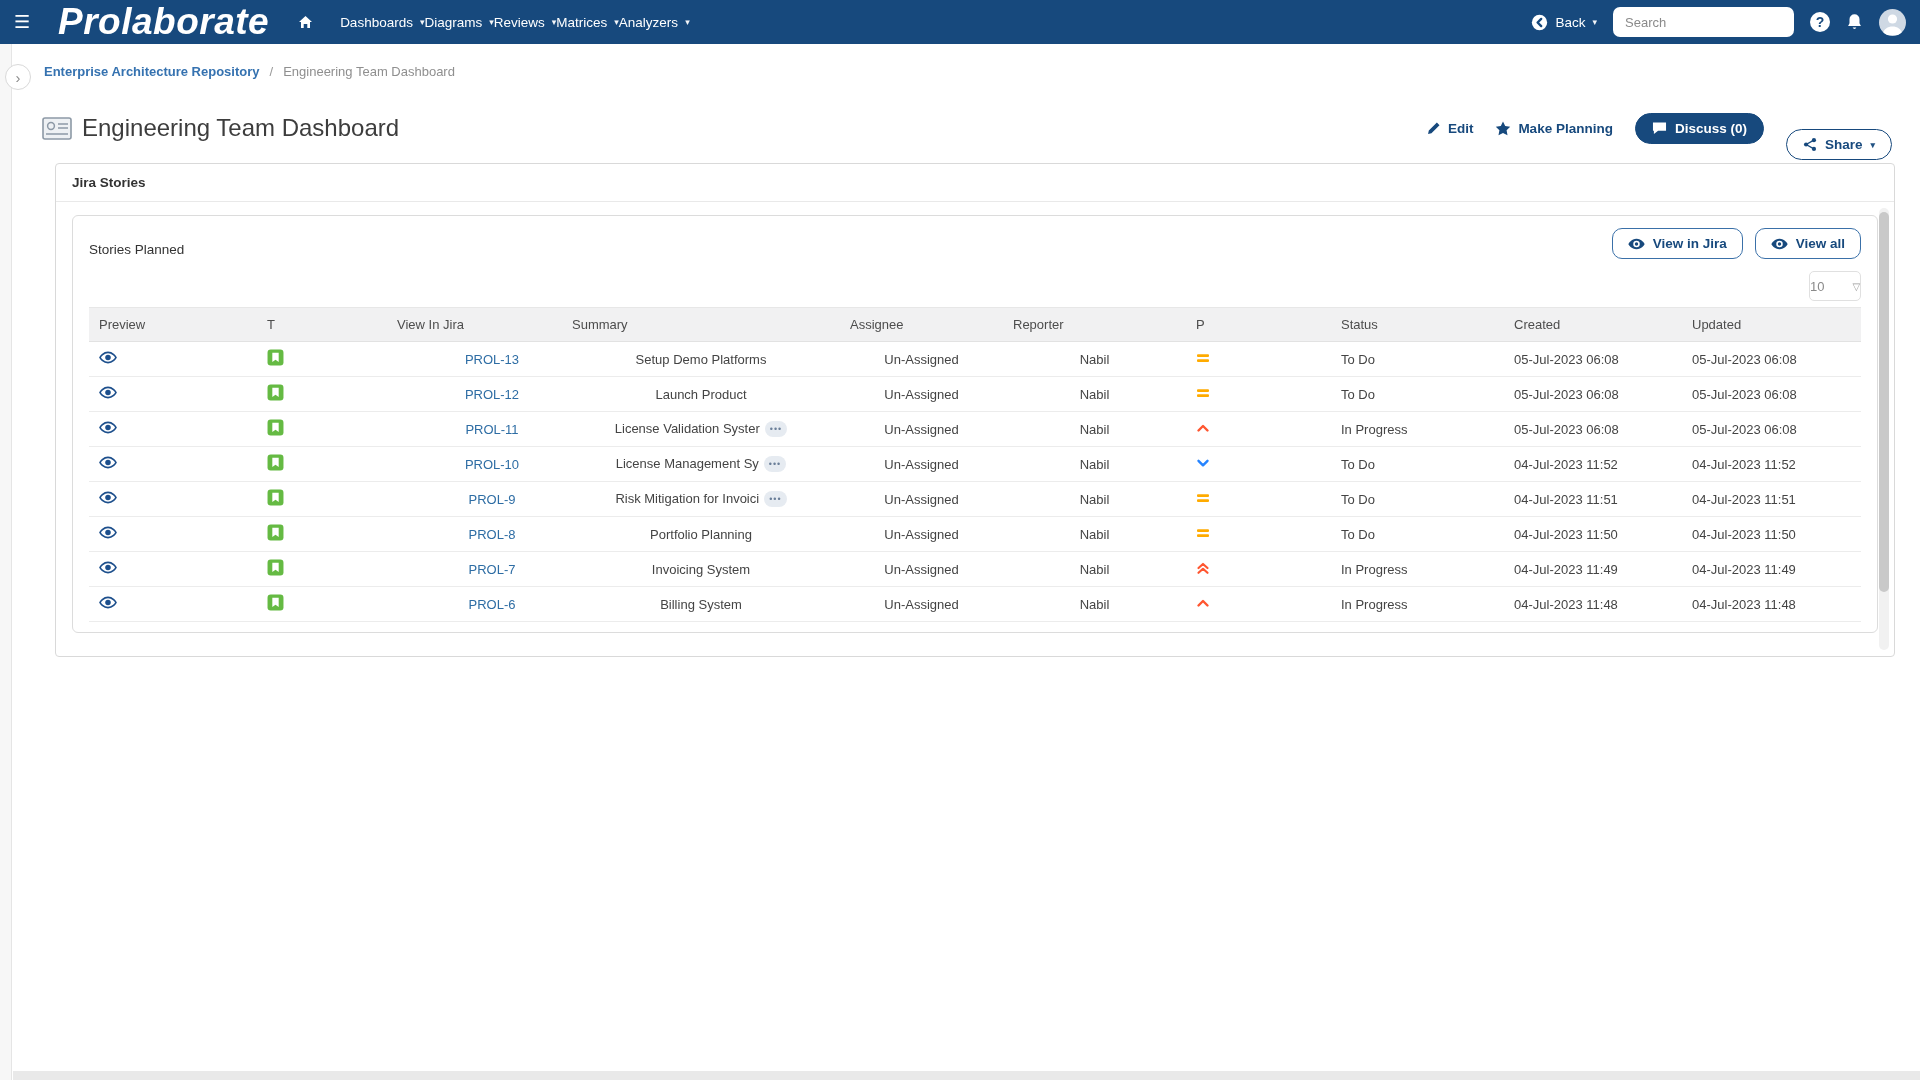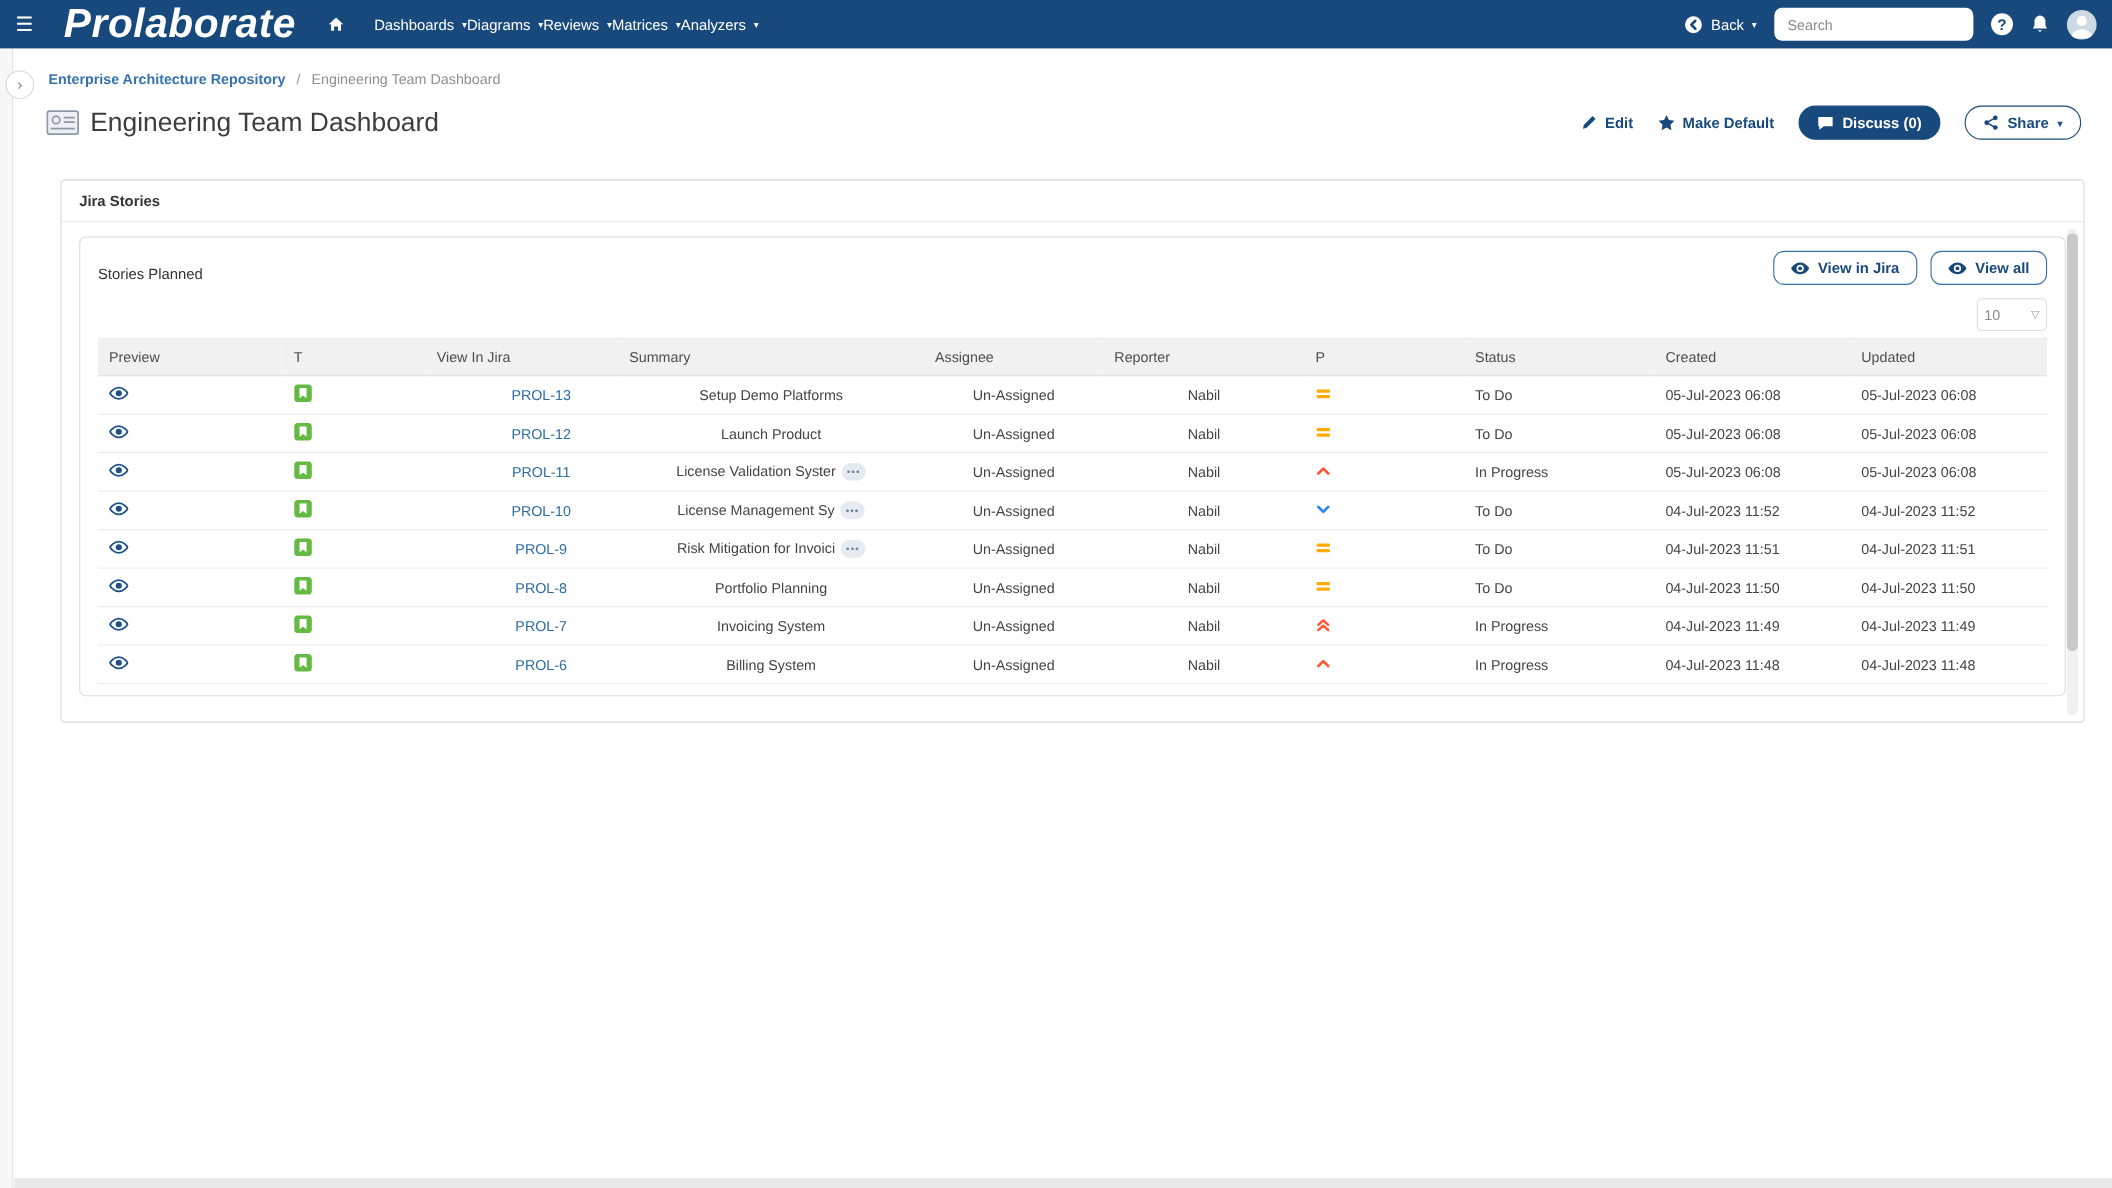--- a/index.html
+++ b/index.html
@@ -55,21 +55,21 @@
   .breadcrumb .root { color:#3572b0; font-weight:bold; cursor:pointer; }
   .breadcrumb .sep { color:#999; }
   .breadcrumb .current { color:#8f8f8f; }
 
   .title-row { position:absolute; top:96px; left:42px; right:28px; display:flex; align-items:center; justify-content:space-between; }
   .page-title { display:flex; align-items:center; gap:10px; font-size:24px; color:#3d3d3d; font-weight:500; }
   .title-actions { display:flex; align-items:center; gap:22px; }
   .text-action { display:flex; align-items:center; gap:7px; color:var(--navy,#17497D); font-size:13.5px; font-weight:bold; cursor:pointer; }
   .pill { height:31px; border-radius:16px; display:flex; align-items:center; gap:8px; padding:0 16px; font-size:13.5px; font-weight:bold; cursor:pointer; }
   .pill.discuss { background:var(--navy,#17497D); color:#fff; border:1px solid var(--navy,#17497D); }
-  .pill.share { background:#fff; color:var(--navy,#17497D); border:1.5px solid var(--navy,#17497D); }
+  .pill.share { background:#fff; color:var(--navy,#17497D); border:1.5px solid var(--navy,#17497D);margin-top:33px; }
 
   
   .panel {
     position:absolute; top:163px; left:55px; right:25px; height:494px;
     border:1px solid #d9d9d9; border-radius:4px; background:#fff;
   }
   .panel-header { padding:11px 16px; font-size:13.5px; font-weight:bold; color:#333; border-bottom:1px solid #e9e9e9; }
   .widget {
     margin:13px 16px; border:1px solid #dcdcdc; border-radius:6px; padding:12px 16px;
     height:418px; overflow:hidden; position:relative;
@@ -77,21 +77,21 @@
   .widget-top { display:flex; justify-content:space-between; align-items:flex-start; }
   .widget-title { font-size:13.5px; color:#333; padding-top:14px; }
   .widget-right { display:flex; flex-direction:column; align-items:flex-end; gap:12px; }
   .btn-row { display:flex; gap:12px; }
   .outline-btn {
     height:31px; border:1.5px solid #3a70a8; border-radius:10px; background:#fff;
     color:var(--navy,#17497D); font-size:13.5px; font-weight:bold; display:flex; align-items:center; gap:8px;
     padding:0 15px; cursor:pointer;
   }
   .pagesize {
-    width:64px; height:30px; border:1px solid #e0e0e0; border-radius:5px; background:#fff;
+    width:52px; height:30px; border:1px solid #e0e0e0; border-radius:5px; background:#fff;
     color:#8a8a8a; font-size:13px; display:flex; align-items:center; justify-content:center; gap:28px; cursor:pointer;
   }
   .pagesize .sel-caret { font-size:10px; color:#9a9a9a; }
 
   
   .table-wrap { margin-top:6px; height:322px; overflow:hidden; }
   table.jira { width:100%; border-collapse:collapse; table-layout:fixed; font-size:13px; }
   table.jira thead th {
     background:#f1f1f2; color:#4d4d4d; font-weight:normal; text-align:left;
     padding:9px 10px; border-top:1px solid #e7e7e7; border-bottom:1px solid #e2e2e2;
@@ -202,21 +202,21 @@
     <span class="text-action">
       <svg width="15" height="15" viewBox="0 0 16 16">
           <path d="M11.6 1.6l2.8 2.8-8.6 8.6-3.6.8.8-3.6 8.6-8.6z" fill="#17497D"></path>
         </svg>
       <span>Edit</span>
     </span>
     <span class="text-action">
       <svg width="16" height="15" viewBox="0 0 16 15">
           <path d="M8 .6l2.2 4.5 5 .7-3.6 3.5.9 5-4.5-2.4-4.5 2.4.9-5L.8 5.8l5-.7z" fill="#17497D"></path>
         </svg>
-      <span>Make Default</span>
+      <span>Make Planning</span>
     </span>
     <span class="pill discuss">
       <svg width="15" height="14" viewBox="0 0 16 15">
           <path d="M1 1.5h14v9H6.5L2 14v-3.5H1z" fill="#fff"></path>
         </svg>
       <span>Discuss (0)</span>
     </span>
     <span class="pill share">
       <svg width="14" height="15" viewBox="0 0 16 16">
           <circle cx="12.5" cy="3" r="2.4" fill="#17497D"></circle>

